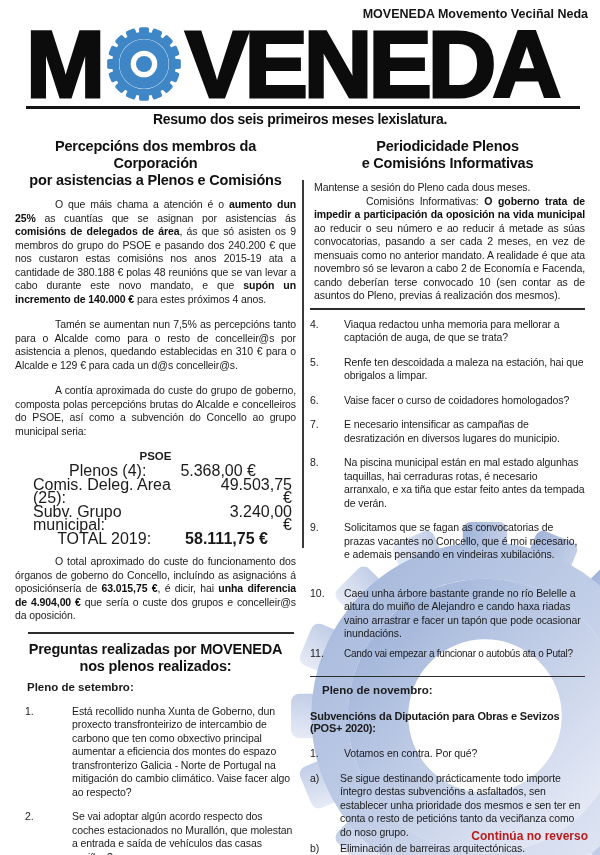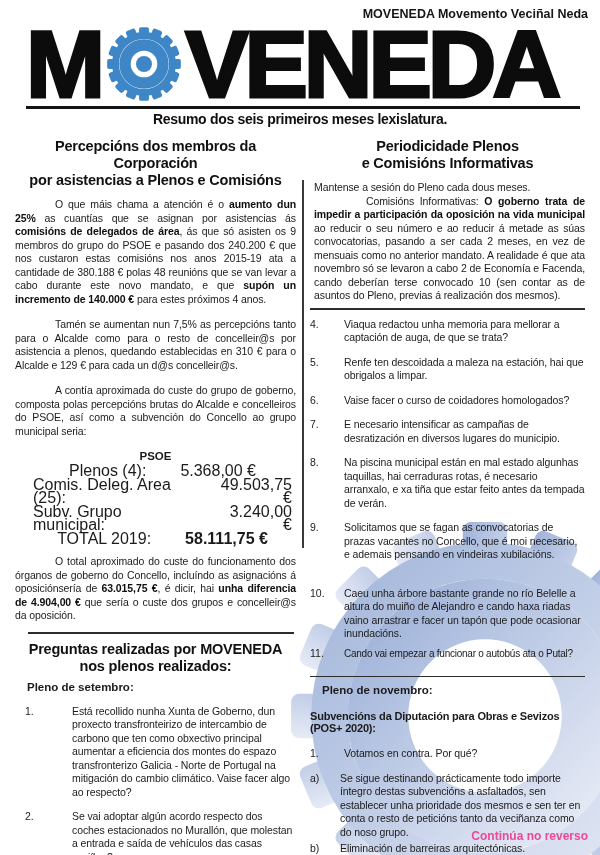--- a/index.html
+++ b/index.html
@@ -53,21 +53,21 @@
   .qitem { display:flex; margin-bottom:11px; }
   .qitem .num { flex:none; }
   .qitem .txt { flex:1; font-size:10.5px; line-height:13.5px; letter-spacing:-0.1px; }
   .col-left  .qlist { padding-left:10px; }
   .col-left  .qitem .num { width:47px; font-size:10.5px; }
   .col-right .qitem .num { width:34px; font-size:10.5px; }
   .gap-9-10 { height:14px; }
   .tightline .txt { white-space:nowrap; font-size:10px; letter-spacing:-0.25px; }
   .letters .qitem { margin-bottom:3px; }
   .letters .qitem .num { width:30px; }
-  .footer-note { position:absolute; right:12px; top:829px; font-weight:bold; font-size:12px; color:#ec4899; z-index:2;}
+  .footer-note { position:absolute; right:12px; top:829px; font-weight:bold; font-size:12px; color:#b91c1c; z-index:2;}
 
   
   .watermark { position:absolute; left:283px; top:514px; width:404px; height:404px; z-index:0; }
 </style>
 </head>
 <body>
 
 <div class="page">
 
   <svg class="watermark" viewBox="-50 -50 100 100" aria-hidden="true">

